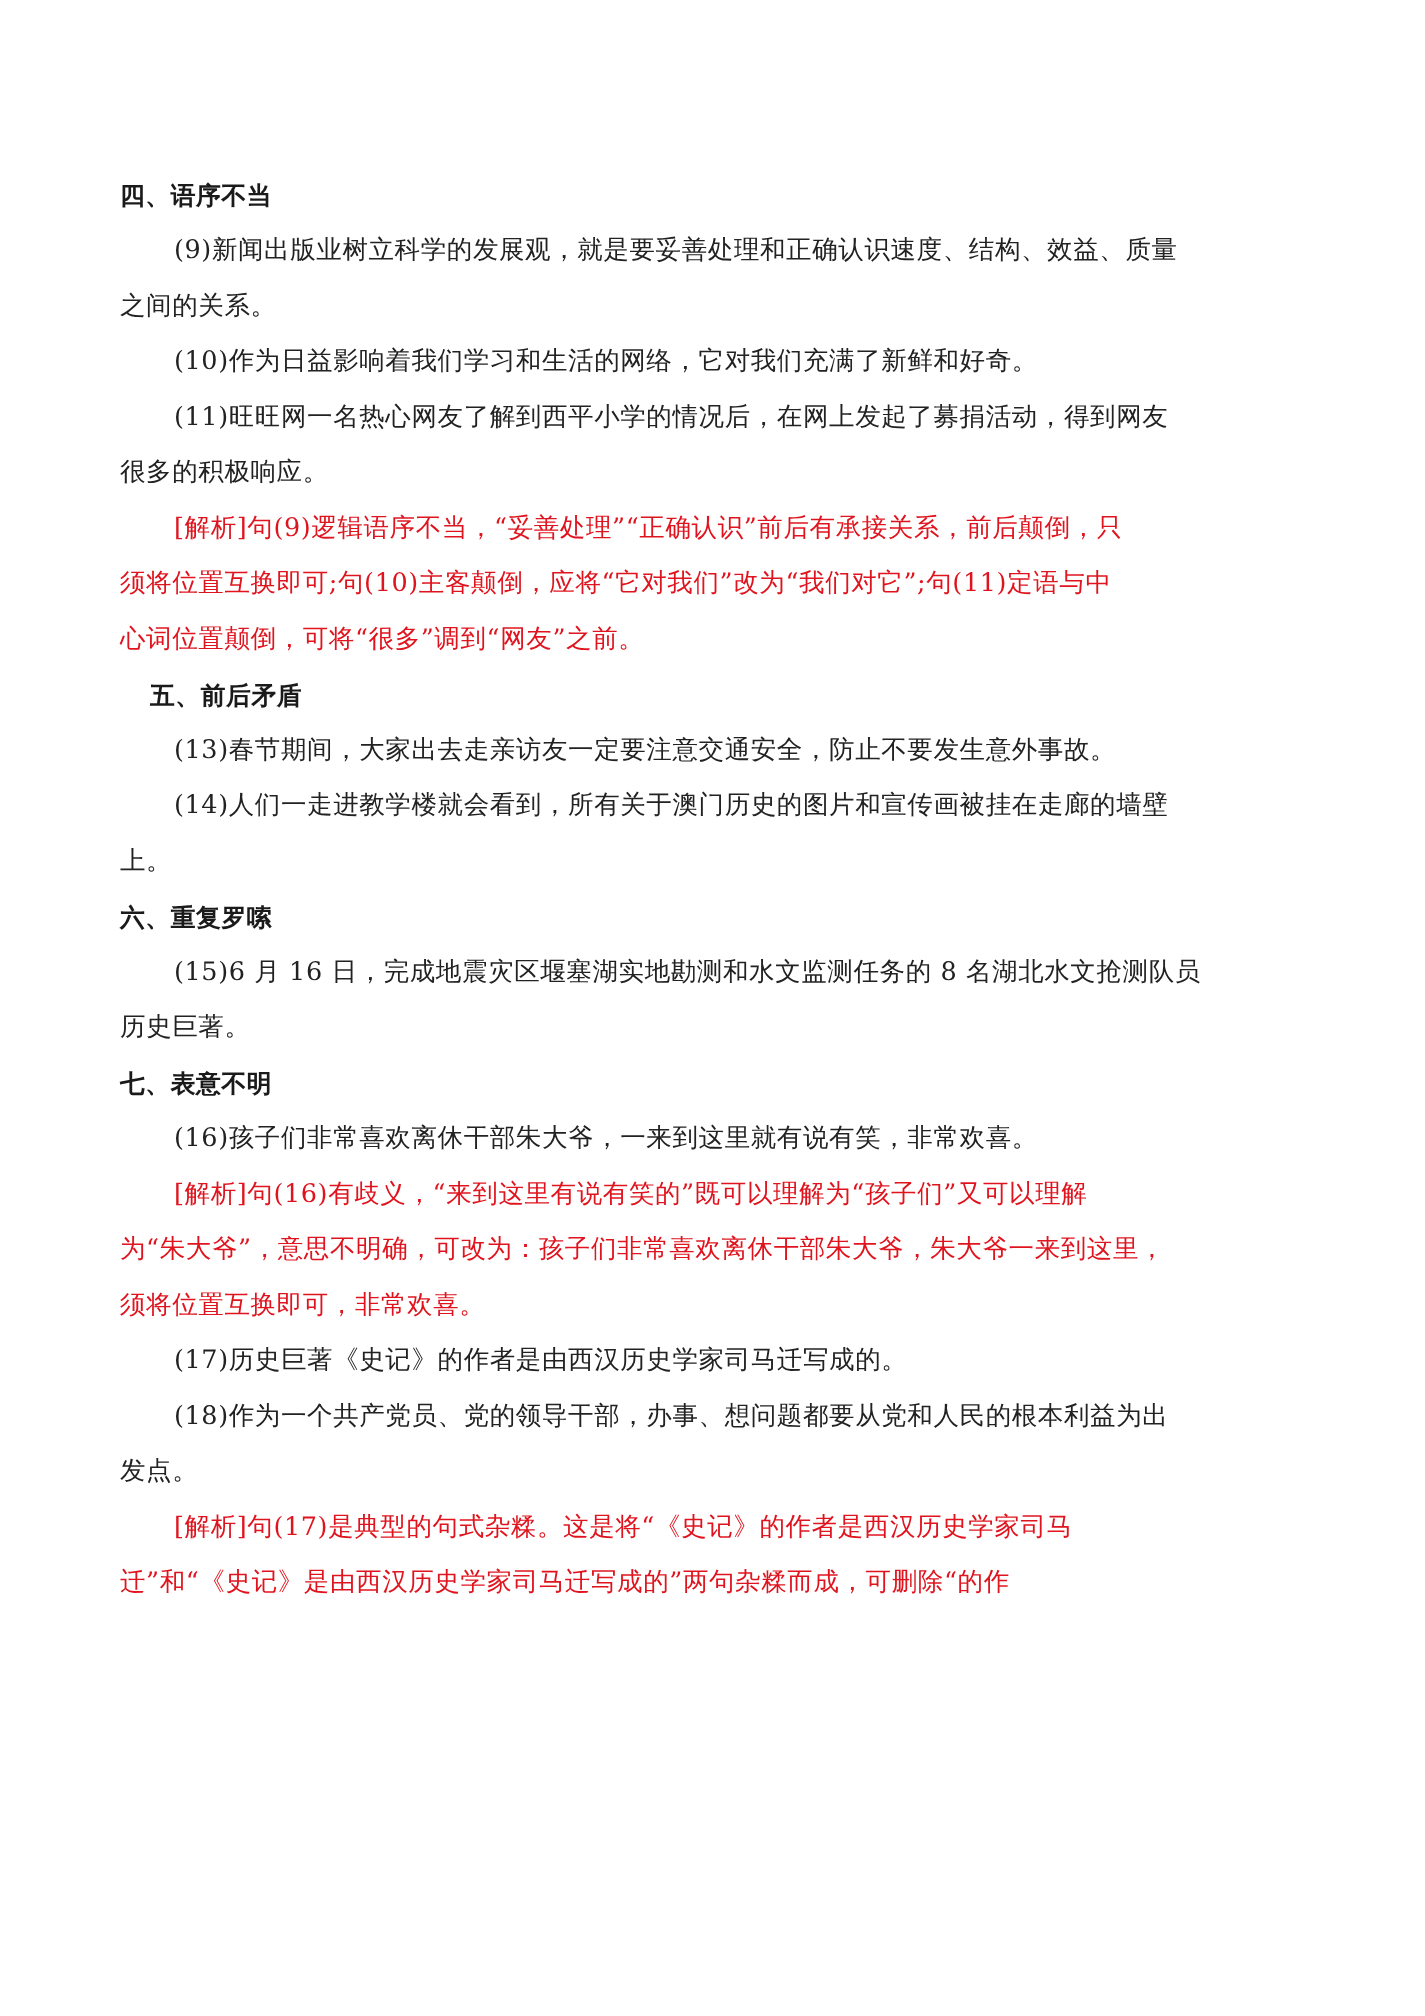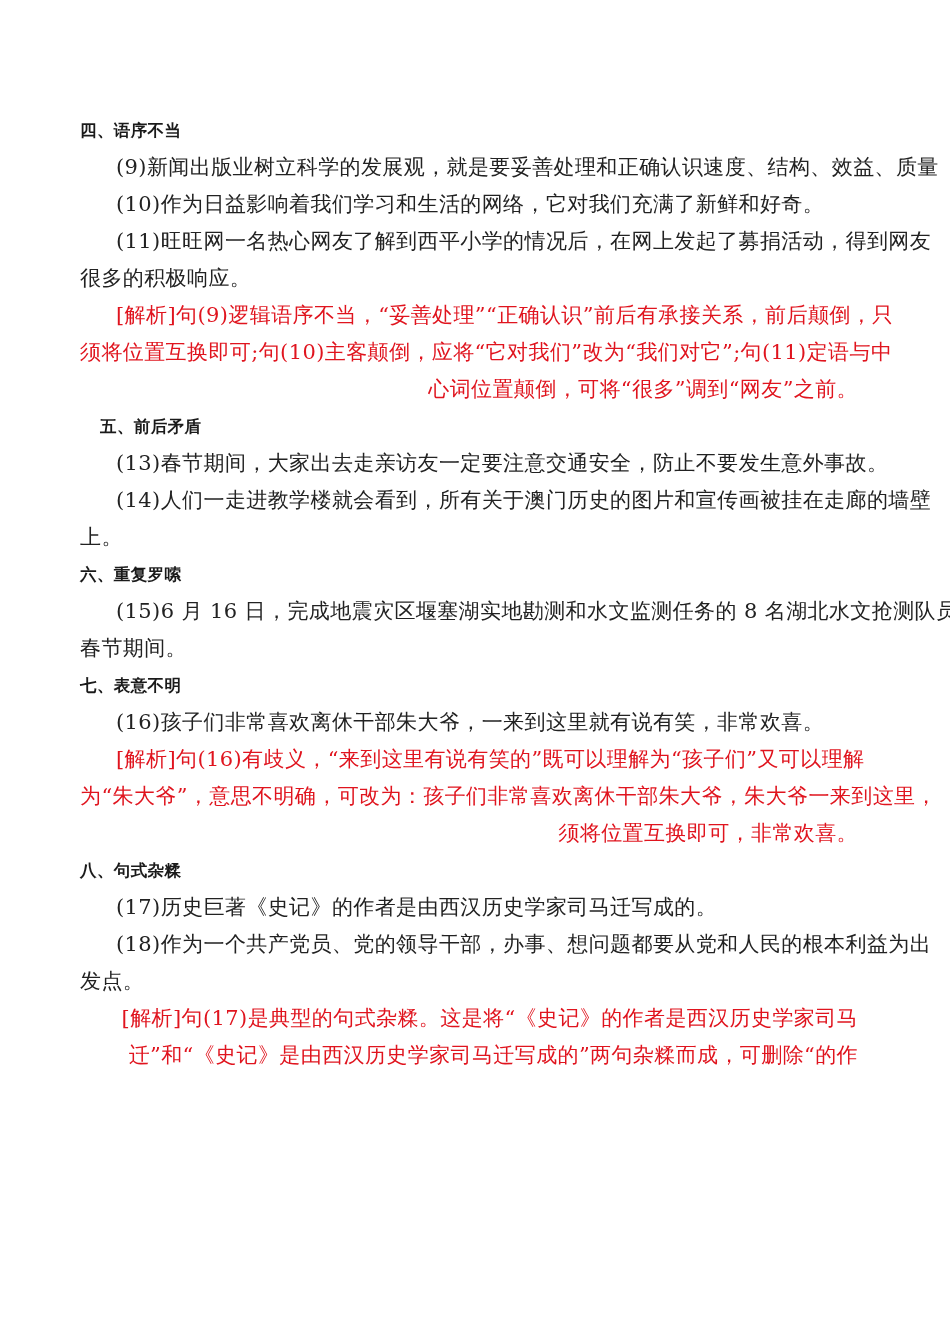--- a/index.html
+++ b/index.html
@@ -15,65 +15,65 @@
       font-family: "DejaVu Serif", "Liberation Serif", serif;
       color: #222222;
     }
     .page {
       position: absolute;
       left: 80px;
       top: 112px;
       width: 778px;
     }
     .line {
-      font-size: 21px;
+      font-size: 17px;
       line-height: 37px;
       height: 37px;
       white-space: nowrap;
       letter-spacing: 0.4px;
     }
     .heading {
       font-family: "DejaVu Sans", "Liberation Sans", sans-serif;
       font-weight: bold;
       font-size: 16.5px;
       color: #1a1a1a;
     }
     .heading.indent-small { padding-left: 20px; }
     .indent { padding-left: 36px; }
-    .analysis { color: #e0141e; text-align: right; }
+    .analysis { color: #e0141e; }
   </style>
 </head>
 <body>
 
 <div class="page">
 
   <div class="line heading">四、语序不当</div>
   <div class="line indent">(9)新闻出版业树立科学的发展观，就是要妥善处理和正确认识速度、结构、效益、质量</div>
+  <div class="line">之间的关系。</div>
   <div class="line indent">(10)作为日益影响着我们学习和生活的网络，它对我们充满了新鲜和好奇。</div>
   <div class="line indent">(11)旺旺网一名热心网友了解到西平小学的情况后，在网上发起了募捐活动，得到网友</div>
   <div class="line">很多的积极响应。</div>
   <div class="line indent analysis">[解析]句(9)逻辑语序不当，“妥善处理”“正确认识”前后有承接关系，前后颠倒，只</div>
   <div class="line analysis">须将位置互换即可;句(10)主客颠倒，应将“它对我们”改为“我们对它”;句(11)定语与中</div>
   <div class="line analysis">心词位置颠倒，可将“很多”调到“网友”之前。</div>
 
   <div class="line heading indent-small">五、前后矛盾</div>
   <div class="line indent">(13)春节期间，大家出去走亲访友一定要注意交通安全，防止不要发生意外事故。</div>
   <div class="line indent">(14)人们一走进教学楼就会看到，所有关于澳门历史的图片和宣传画被挂在走廊的墙壁</div>
   <div class="line">上。</div>
 
   <div class="line heading">六、重复罗嗦</div>
   <div class="line indent">(15)6 月 16 日，完成地震灾区堰塞湖实地勘测和水文监测任务的 8 名湖北水文抢测队员</div>
-  <div class="line">春节期间。</div>
+  <div class="line">历史巨著。</div>
 
   <div class="line heading">七、表意不明</div>
   <div class="line indent">(16)孩子们非常喜欢离休干部朱大爷，一来到这里就有说有笑，非常欢喜。</div>
   <div class="line indent analysis">[解析]句(16)有歧义，“来到这里有说有笑的”既可以理解为“孩子们”又可以理解</div>
   <div class="line analysis">为“朱大爷”，意思不明确，可改为：孩子们非常喜欢离休干部朱大爷，朱大爷一来到这里，</div>
   <div class="line analysis">须将位置互换即可，非常欢喜。</div>
 
-  <div class="line heading">八、句式杂糅</div>
   <div class="line indent">(17)历史巨著《史记》的作者是由西汉历史学家司马迁写成的。</div>
   <div class="line indent">(18)作为一个共产党员、党的领导干部，办事、想问题都要从党和人民的根本利益为出</div>
   <div class="line">发点。</div>
   <div class="line indent analysis">[解析]句(17)是典型的句式杂糅。这是将“《史记》的作者是西汉历史学家司马</div>
   <div class="line analysis">迁”和“《史记》是由西汉历史学家司马迁写成的”两句杂糅而成，可删除“的作</div>
 
 </div>
 
 </body></html>

